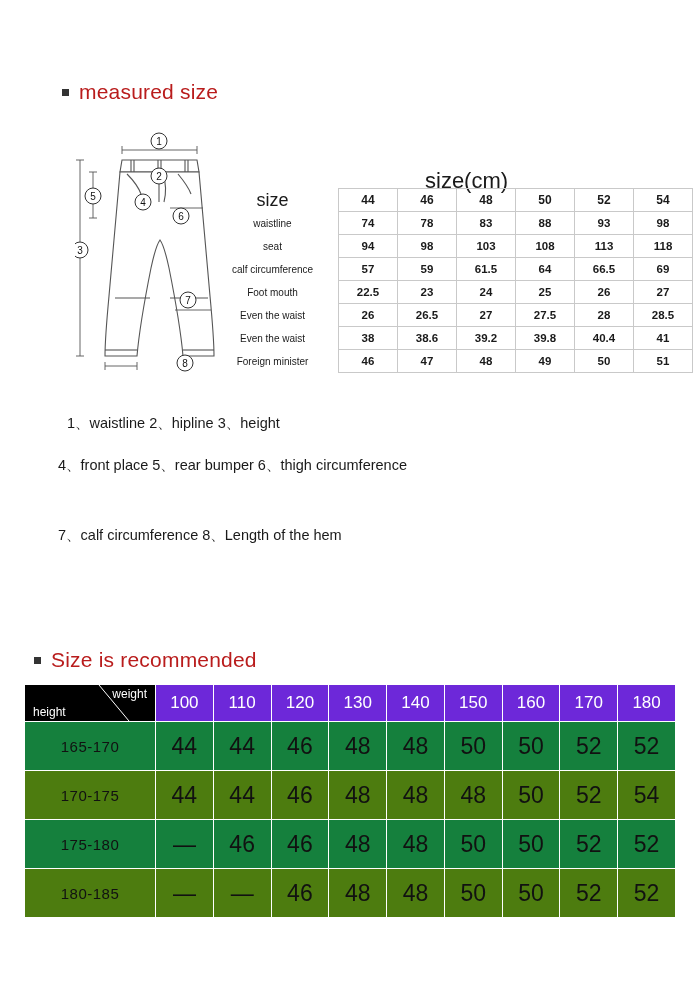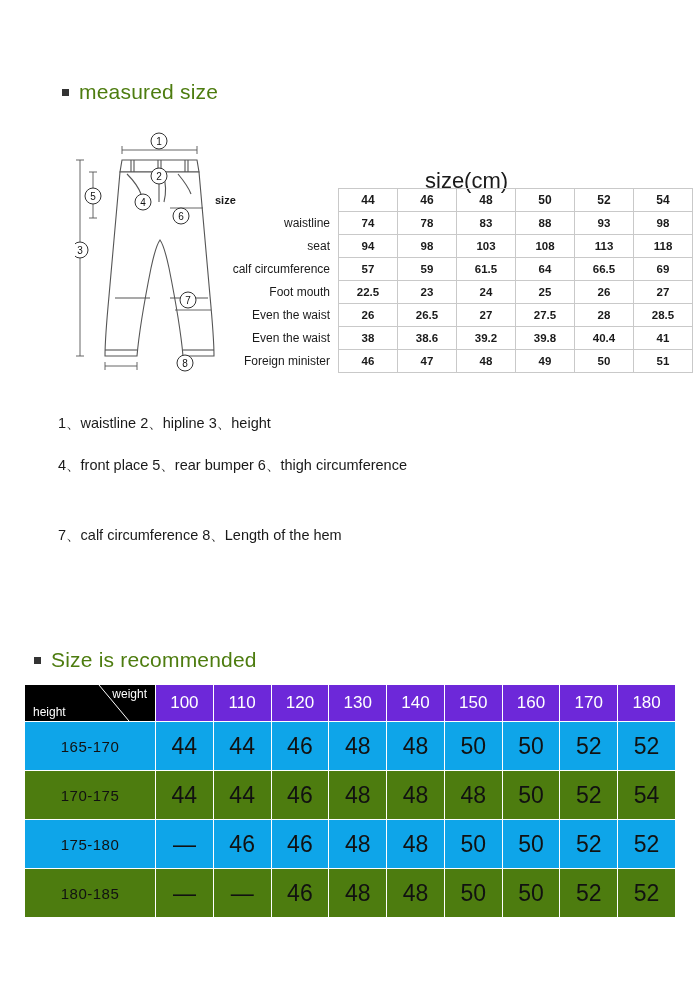--- a/index.html
+++ b/index.html
@@ -24,21 +24,21 @@
     gap: 10px;
   }
   .section-heading .bullet {
     width: 7px;
     height: 7px;
     background: #333;
     display: inline-block;
   }
   .section-heading .htext {
     font-size: 21px;
-    color: #4d7c0f;
+    color: #b91c1c;
     letter-spacing: 0.2px;
   }
 
   
   #measured-heading { left: 62px; top: 80px; }
 
   #pants-figure {
     position: absolute;
     left: 75px;
     top: 128px;
@@ -65,51 +65,50 @@
   #spec-table td, #spec-table th {
     border: 1px solid #c9c9c9;
     padding: 0;
     height: 22px;
     text-align: center;
     font-weight: normal;
     color: #1a1a1a;
   }
   #spec-table .rowhead {
     border: none;
-    text-align: right;
     padding-right: 8px;
     white-space: nowrap;
-    font-size: 12px;
+    font-size: 10px;
     width: 115px;
     background: #fff;
   }
   #spec-table .colhead {
     font-weight: bold;
     font-size: 12px;
   }
   #spec-table td.val {
     width: 58px;
     font-weight: bold;
     font-size: 11.5px;
   }
   #spec-table tr.head .rowhead {
-    font-weight: bold;
-    font-size: 11px;
-    text-align: left;
+    font-weight: normal;
+    font-size: 18px;
+    text-align: center;
     padding-right: 8px;
   }
 
   
   .legend-line {
     position: absolute;
     font-size: 14.5px;
     color: #1a1a1a;
     white-space: nowrap;
   }
-  #legend-1 { left: 58px; top: 414px; }
+  #legend-1 { left: 67px; top: 414px; }
   #legend-2 { left: 58px; top: 456px; }
   #legend-3 { left: 58px; top: 486px; margin-top: 40px; }
 
   
   #recommend-heading { left: 34px; top: 648px; }
 
   #rec-table {
     position: absolute;
     left: 24px;
     top: 684px;
@@ -156,21 +155,21 @@
     position: absolute;
     right: 8px;
     top: 2px;
     font-size: 12px;
     color: #fff;
   }
   #rec-table tbody td {
     height: 48px;
     font-size: 23px;
     color: #111;
-    background: #0ea5e9;
+    background: #15803d;
     border-color: #ffffff;
   }
   #rec-table tbody tr.alt td {
     background: #4d7c0f;
   }
   #rec-table tbody td.rowlabel {
     font-size: 15px;
     letter-spacing: 0.5px;
   }
 

